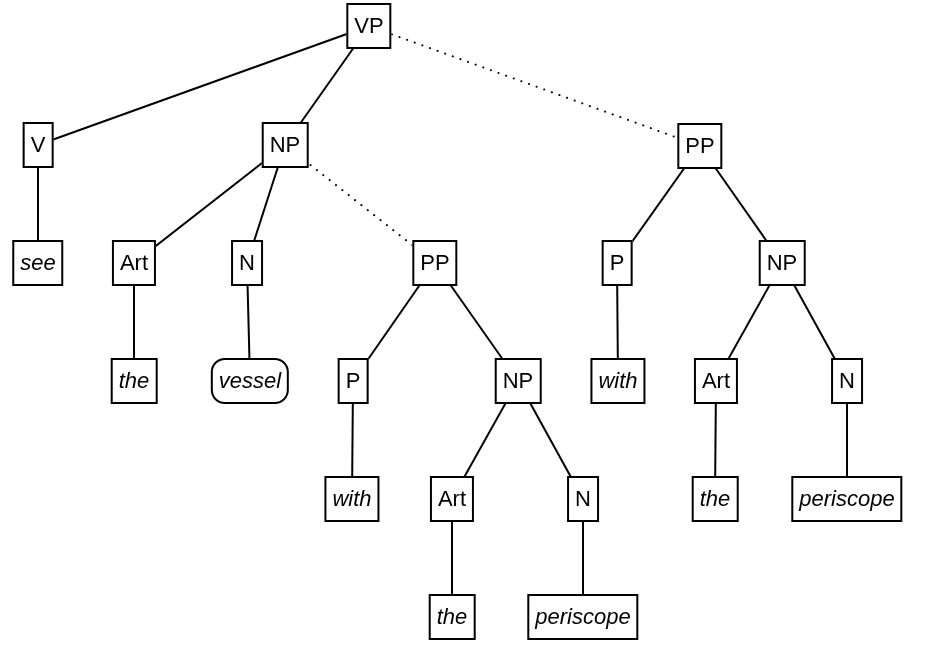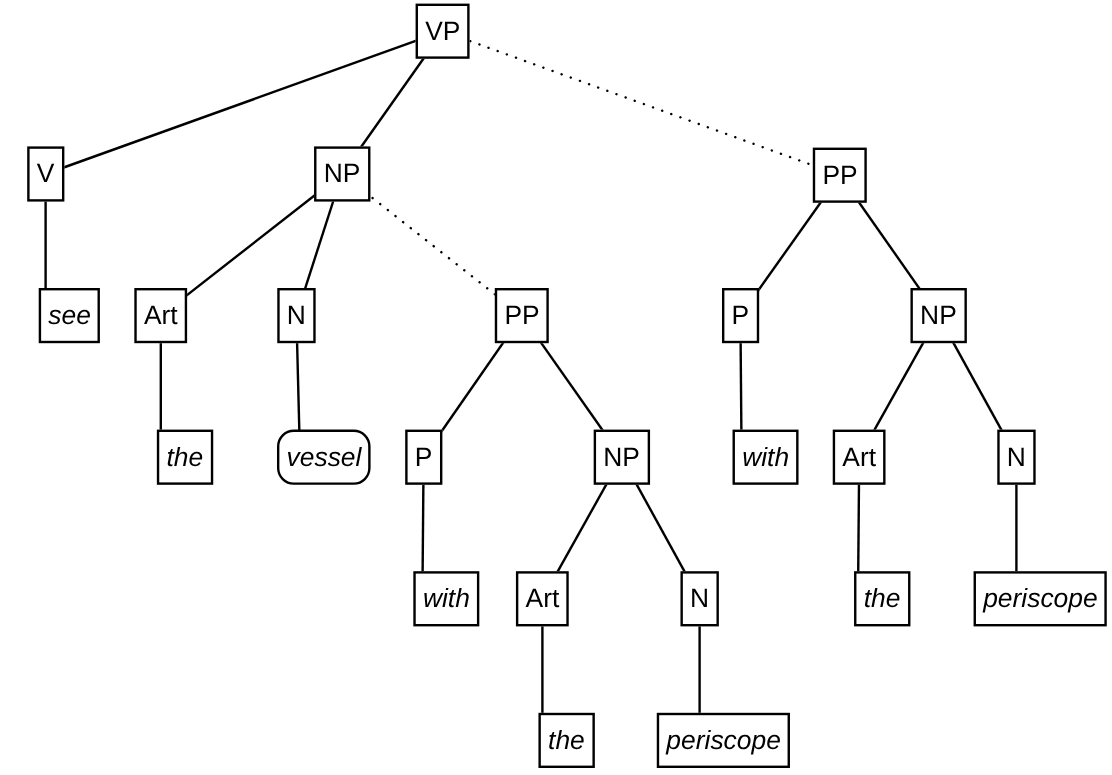--- a/index.html
+++ b/index.html
@@ -39,21 +39,20 @@
     color: #000000;
     font-size: 22px;
     line-height: 26px;
     padding: 8px 6px;
     white-space: nowrap;
     text-align: center;
     box-sizing: border-box;
   }
   .node.italic {
     font-style: italic;
-    margin-left: 20px;
   }
 </style>
 </head>
 <body>
 
 <div id="canvas">
   <svg id="edges-svg" xmlns="http://www.w3.org/2000/svg" viewBox="0 0 927 646">
       <line x1="369" y1="26" x2="38" y2="145" class="edge" stroke="#000000"></line>
       <line x1="369" y1="26" x2="285" y2="145" class="edge" stroke="#000000"></line>
       <line x1="369" y1="26" x2="700" y2="146" class="edge dotted" stroke="#000000"></line>

